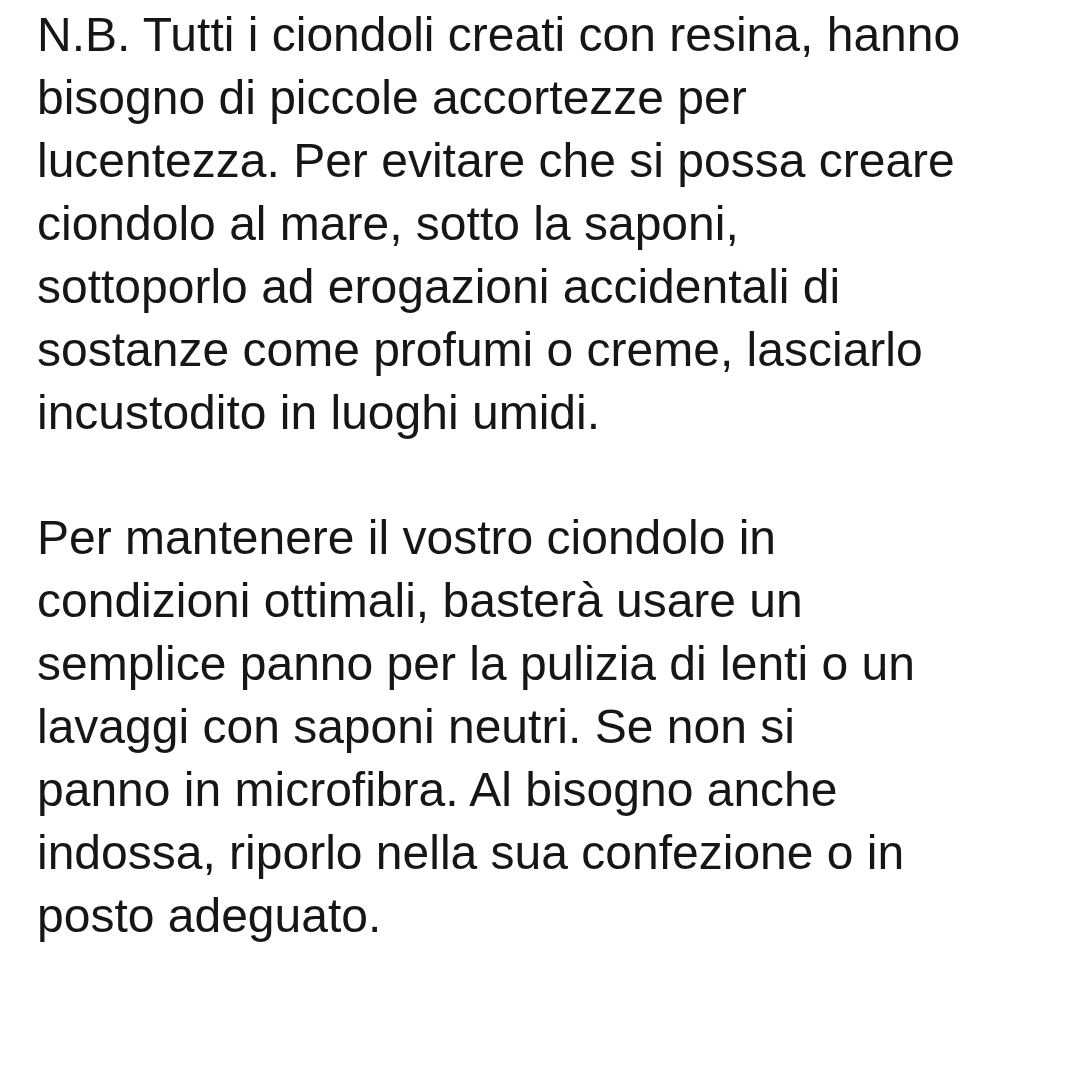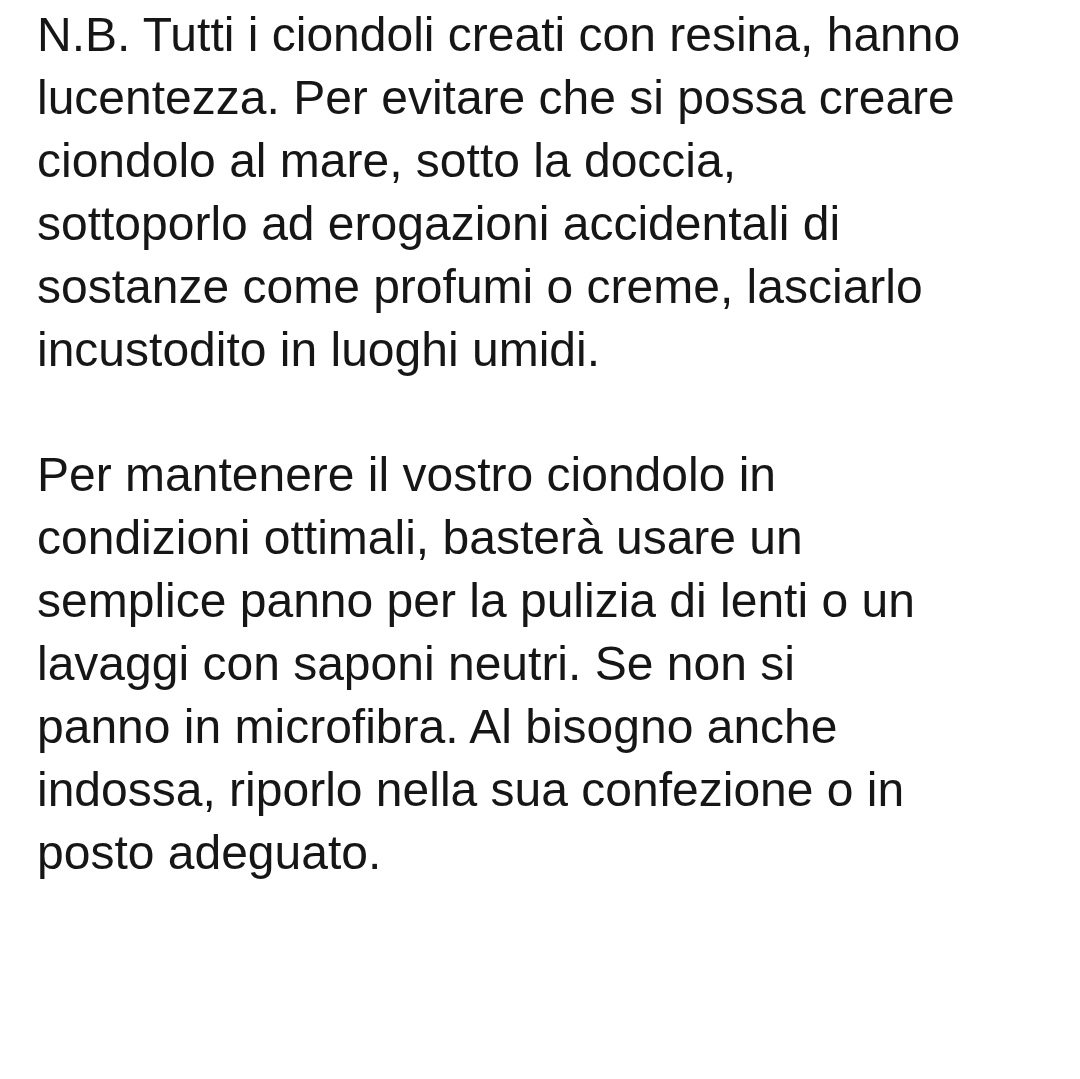--- a/index.html
+++ b/index.html
@@ -31,22 +31,23 @@
     white-space: nowrap;
   }
 </style>
 </head>
 <body style="background: rgb(255, 255, 255);">
 
 <div class="text-page" style="color: rgb(22, 22, 22);">
 
   <div class="paragraph">
     <div class="text-line">N.B. Tutti i ciondoli creati con resina, hanno</div>
+    <div class="text-line">bisogno di piccole accortezze per</div>
     <div class="text-line">lucentezza. Per evitare che si possa creare</div>
-    <div class="text-line">ciondolo al mare, sotto la doccia,</div>
+    <div class="text-line">ciondolo al mare, sotto la saponi,</div>
     <div class="text-line">sottoporlo ad erogazioni accidentali di</div>
     <div class="text-line">sostanze come profumi o creme, lasciarlo</div>
     <div class="text-line">incustodito in luoghi umidi.</div>
   </div>
 
   <div class="paragraph">
     <div class="text-line">Per mantenere il vostro ciondolo in</div>
     <div class="text-line">condizioni ottimali, basterà usare un</div>
     <div class="text-line">semplice panno per la pulizia di lenti o un</div>
     <div class="text-line">lavaggi con saponi neutri. Se non si</div>

